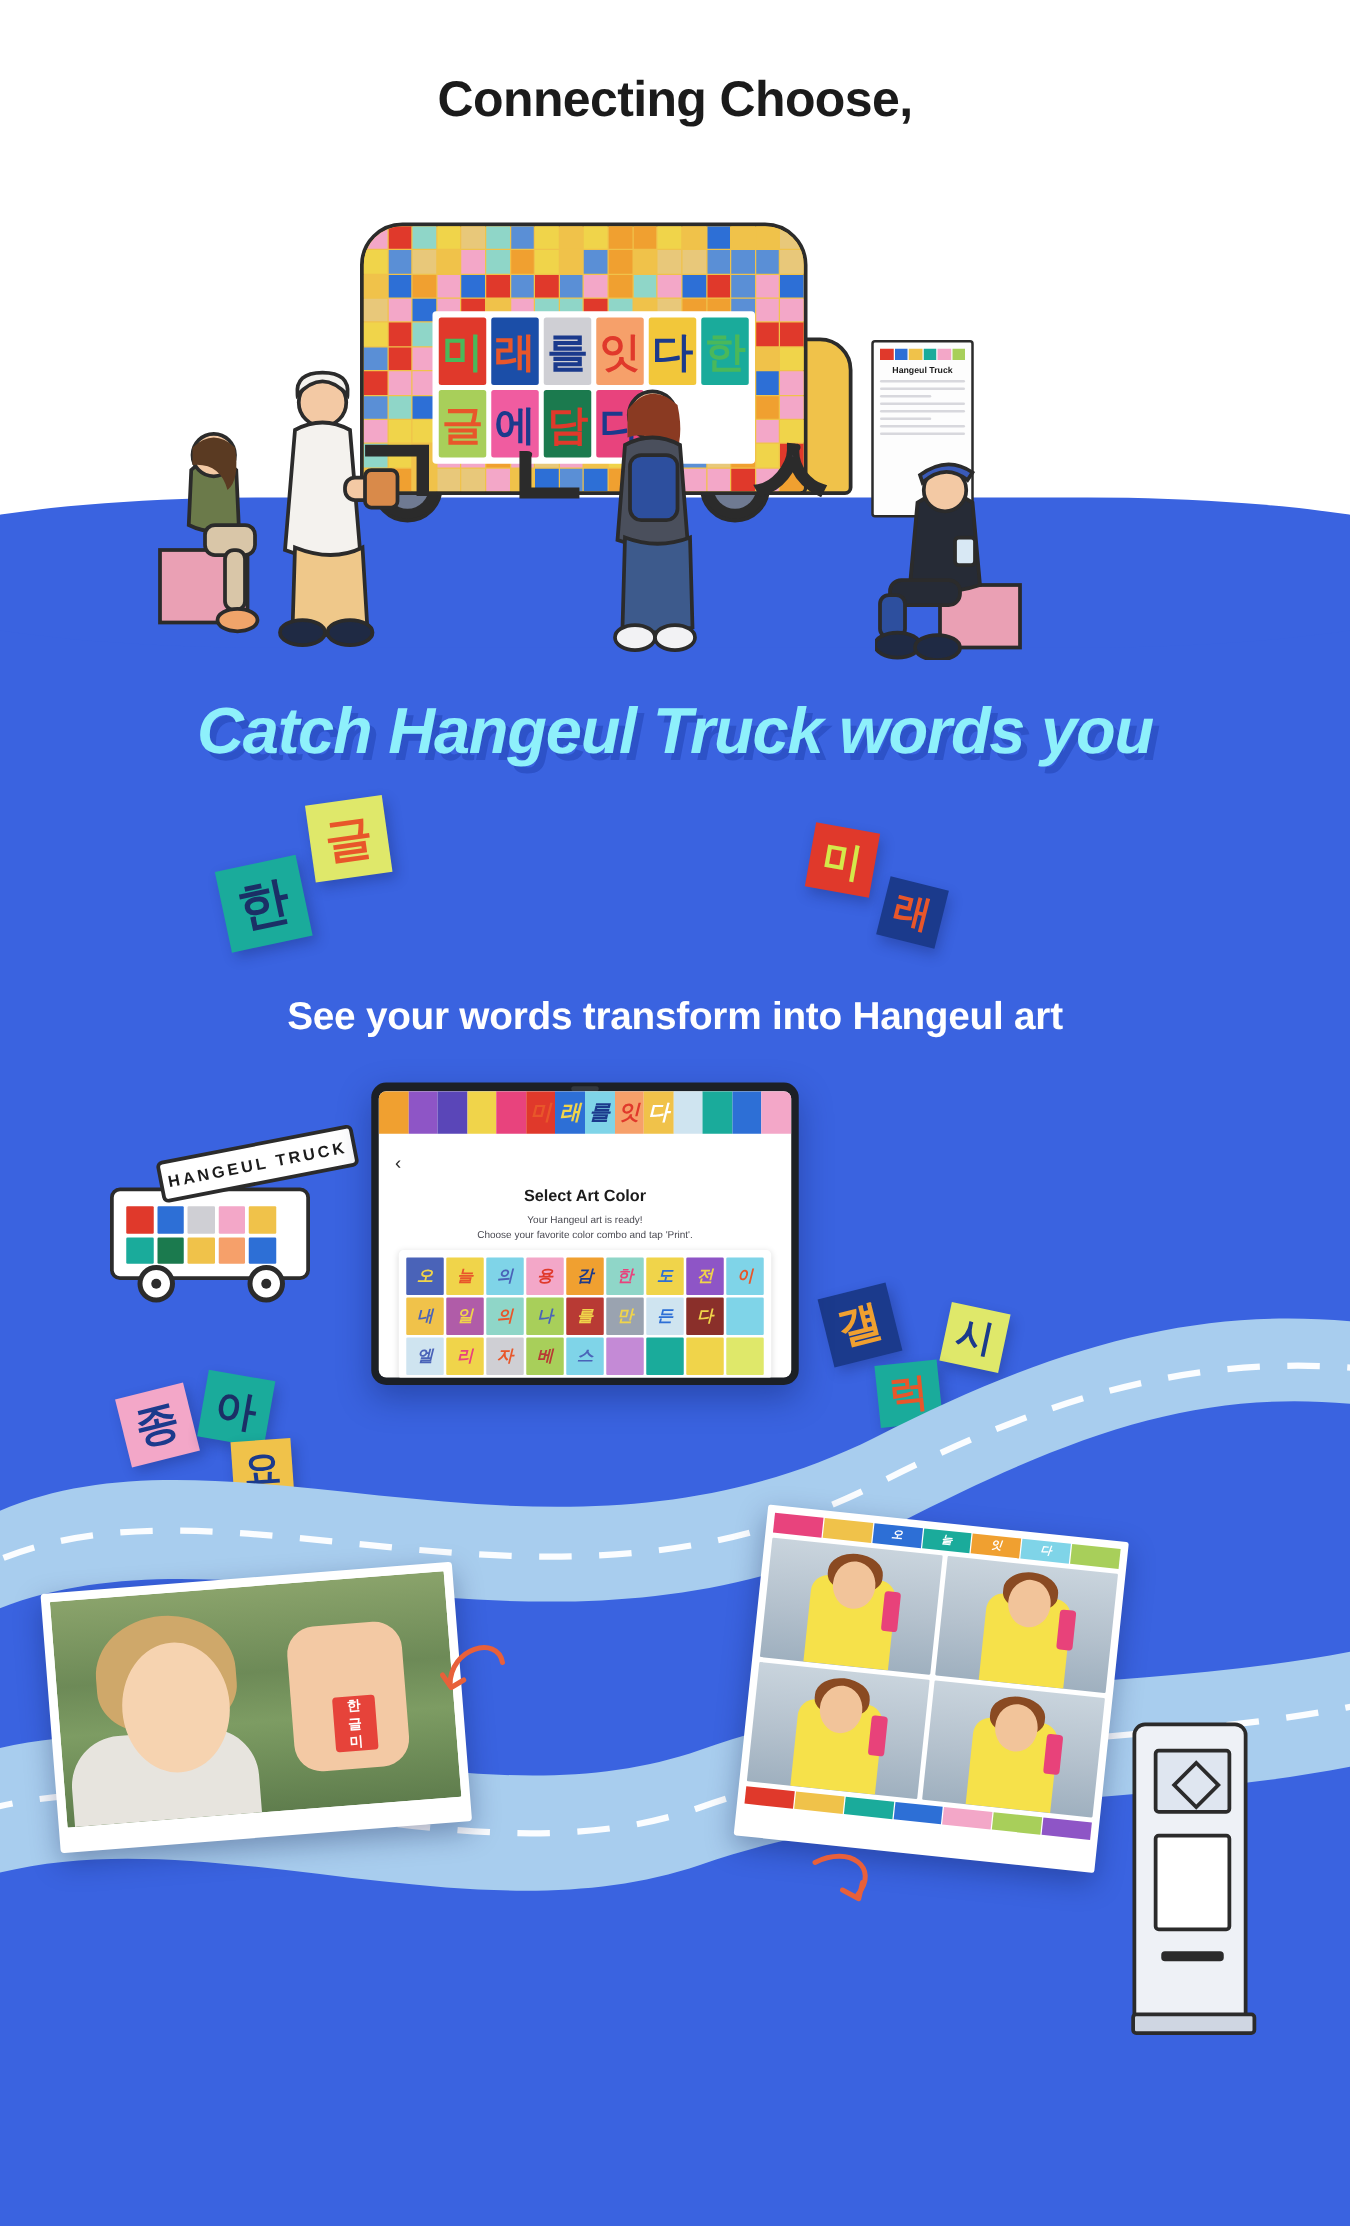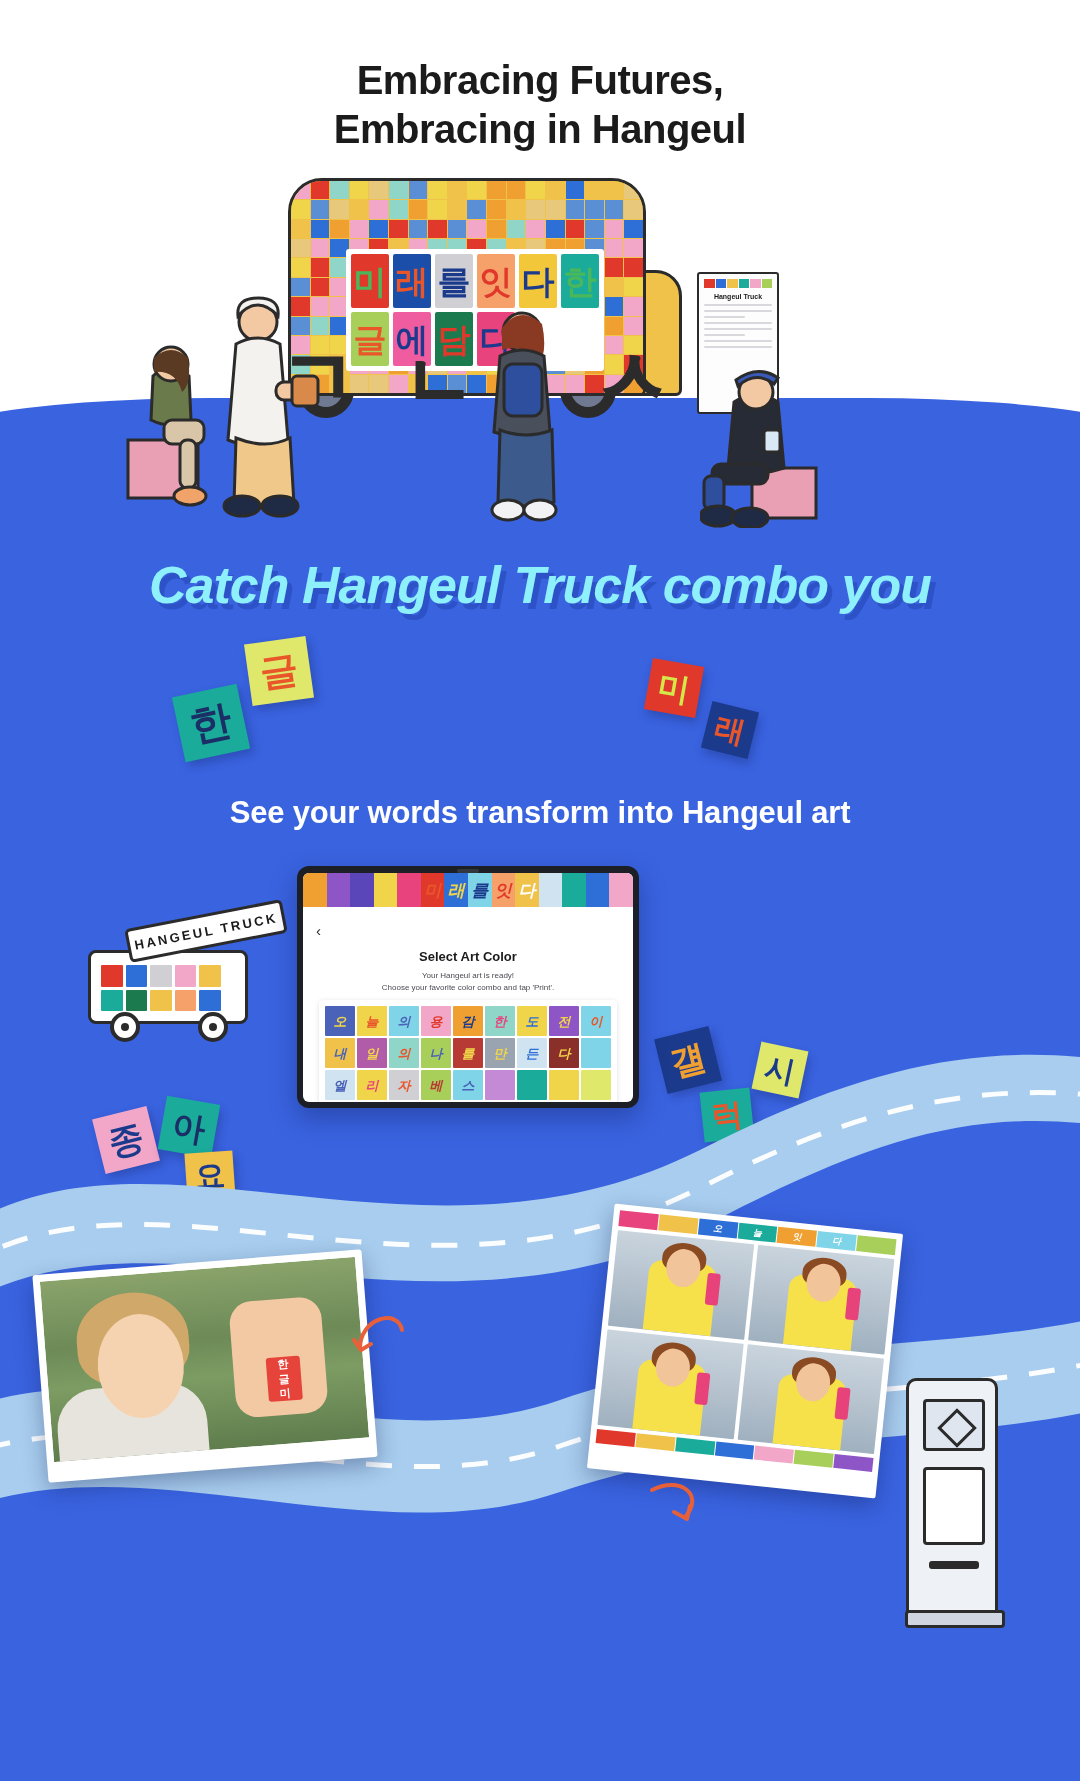--- a/index.html
+++ b/index.html
@@ -233,22 +233,21 @@
   .arrow { position:absolute; }
 </style>
 </head>
 <body>
 
 <div class="page">
 
   <div class="hero-white"></div>
 
   <div class="hero-title">
-    <span>Embracing Futures,</span>
-    <span class="l2">Embracing in Hangeul</span>
+    <span>Connecting Choose,</span>
   </div>
 
   <div class="ground"></div>
   <div class="ground-ellipse"></div>
 
   <div class="truck-wrap">
 
     <div class="wheel w1">
         <i></i>
       </div>
@@ -534,21 +533,21 @@
       <circle cx="56" cy="24" r="17" fill="#f3c9a4" stroke="#2b2b2b" stroke-width="3"></circle>
       <path d="M38 18 q18 -16 36 -2 l4 -6 q-20 -14 -42 2z" fill="#3a5ab8" stroke="#2b2b2b" stroke-width="3"></path>
       <rect x="12" y="96" width="56" height="20" rx="9" fill="#262b36" stroke="#2b2b2b" stroke-width="3"></rect>
       <rect x="4" y="108" width="20" height="34" rx="7" fill="#2d4f9e" stroke="#2b2b2b" stroke-width="3"></rect>
       <rect x="64" y="62" width="16" height="22" rx="3" fill="#d8e8f4" stroke="#2b2b2b" stroke-width="3"></rect>
       <ellipse cx="18" cy="148" rx="18" ry="10" fill="#1f2a44" stroke="#2b2b2b" stroke-width="3"></ellipse>
       <ellipse cx="50" cy="150" rx="18" ry="10" fill="#1f2a44" stroke="#2b2b2b" stroke-width="3"></ellipse>
     </svg>
   </div>
 
-  <div class="catch-head">Catch Hangeul Truck combo you</div>
+  <div class="catch-head">Catch Hangeul Truck words you</div>
 
   <div id="tiles-layer">
       <div class="tile" style="left: 248px; top: 640px; width: 62px; height: 62px; background: rgb(223, 232, 106); color: rgb(232, 86, 42); font-size: 38px; transform: rotate(-8deg);">글</div>
       <div class="tile" style="left: 178px; top: 690px; width: 66px; height: 66px; background: rgb(26, 171, 155); color: rgb(27, 47, 102); font-size: 41px; transform: rotate(-12deg);">한</div>
       <div class="tile" style="left: 648px; top: 662px; width: 52px; height: 52px; background: rgb(224, 57, 43); color: rgb(212, 232, 74); font-size: 32px; transform: rotate(10deg);">미</div>
       <div class="tile" style="left: 706px; top: 706px; width: 48px; height: 48px; background: rgb(27, 58, 140); color: rgb(232, 86, 42); font-size: 30px; transform: rotate(14deg);">래</div>
       <div class="tile" style="left: 660px; top: 1032px; width: 56px; height: 56px; background: rgb(27, 58, 140); color: rgb(240, 160, 48); font-size: 35px; transform: rotate(-14deg);">걜</div>
       <div class="tile" style="left: 756px; top: 1046px; width: 48px; height: 48px; background: rgb(223, 232, 106); color: rgb(27, 58, 140); font-size: 30px; transform: rotate(12deg);">시</div>
       <div class="tile" style="left: 702px; top: 1090px; width: 50px; height: 50px; background: rgb(26, 171, 155); color: rgb(232, 86, 42); font-size: 31px; transform: rotate(-6deg);">럭</div>
       <div class="tile" style="left: 98px; top: 1112px; width: 56px; height: 56px; background: rgb(243, 167, 200); color: rgb(27, 58, 140); font-size: 35px; transform: rotate(-14deg);">종</div>

